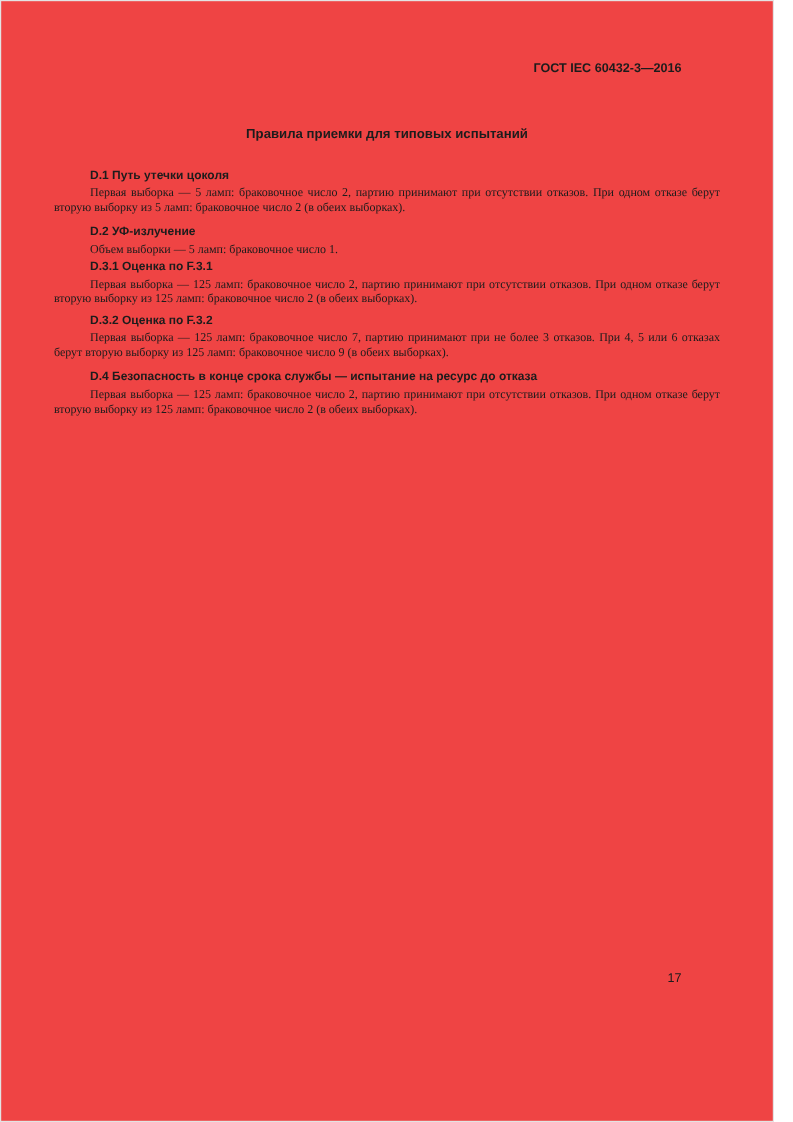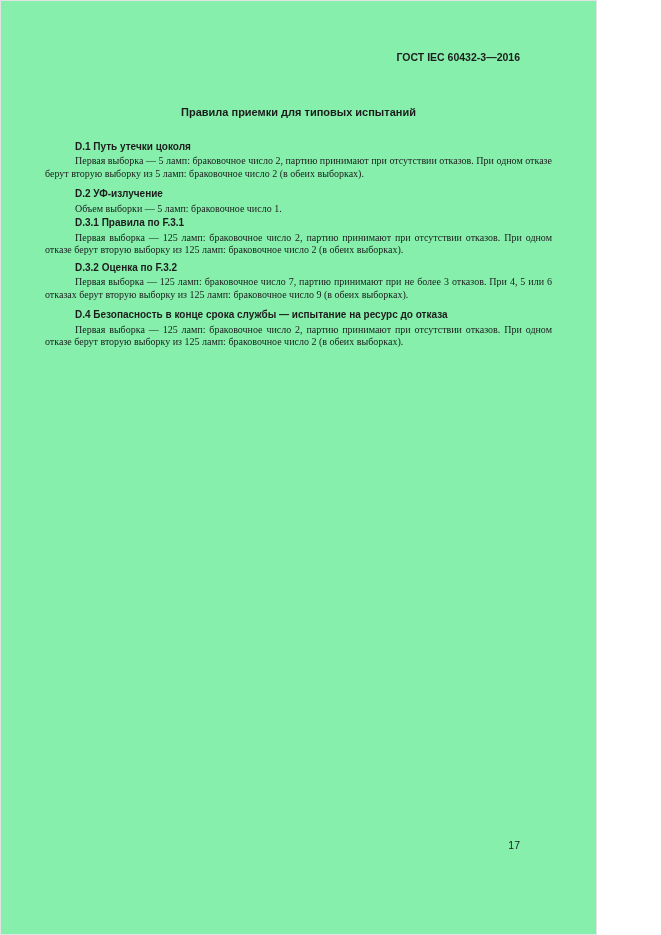--- a/index.html
+++ b/index.html
@@ -3,23 +3,23 @@
 <meta charset="utf-8">
 <style>
   html, body {
     margin: 0;
     padding: 0;
     background: #ffffff;
     font-family: "Liberation Sans", "DejaVu Sans", sans-serif;
   }
   .page {
     position: relative;
-    width: 597px;
+    width: 645px;
     height: 935px;
-    background: #86efac;
+    background: #ef4444;
     box-sizing: border-box;
     border: 1px solid #e3e3e3;
     color: #1c1c1c;
     overflow: hidden;
   }
   .content {
     padding: 50px 44px 0 44px;
     font-size: 10px;
     line-height: 12.5px;
   }
@@ -59,21 +59,21 @@
     margin: 5px 0 2px 0;
   }
   .sec-body {
     text-align: justify;
     text-indent: 30px;
     margin: 0;
     font-family: Liberation Serif, serif;
   }
   .page-number {
     position: absolute;
-    top: 838px;
+    top: 808px;
     right: 76px;
     font-size: 10.5px;
   }
 </style>
 </head>
 <body>
 
 <div class="page">
   <div class="content">
 
@@ -84,21 +84,21 @@
 
     <div class="title">Правила приемки для типовых испытаний</div>
 
     <p class="sec-heading first">D.1 Путь утечки цоколя</p>
     <p class="sec-body">Первая выборка — 5 ламп: браковочное число 2, партию принимают при отсутствии отказов. При одном отказе берут вторую выборку из 5 ламп: браковочное число 2 (в обеих выборках).</p>
 
     <p class="sec-heading">D.2 УФ-излучение</p>
     <p class="sec-body">Объем выборки — 5 ламп: браковочное число 1.</p>
 
 
-    <p class="sec-heading sub">D.3.1 Правила по F.3.1</p>
+    <p class="sec-heading sub">D.3.1 Оценка по F.3.1</p>
     <p class="sec-body">Первая выборка — 125 ламп: браковочное число 2, партию принимают при отсутствии отказов. При одном отказе берут вторую выборку из 125 ламп: браковочное число 2 (в обеих выборках).</p>
 
     <p class="sec-heading sub2">D.3.2 Оценка по F.3.2</p>
     <p class="sec-body">Первая выборка — 125 ламп: браковочное число 7, партию принимают при не более 3 отказов. При 4, 5 или 6 отказах берут вторую выборку из 125 ламп: браковочное число 9 (в обеих выборках).</p>
 
     <p class="sec-heading">D.4 Безопасность в конце срока службы — испытание на ресурс до отказа</p>
     <p class="sec-body">Первая выборка — 125 ламп: браковочное число 2, партию принимают при отсутствии отказов. При одном отказе берут вторую выборку из 125 ламп: браковочное число 2 (в обеих выборках).</p>
 
   </div>
 

